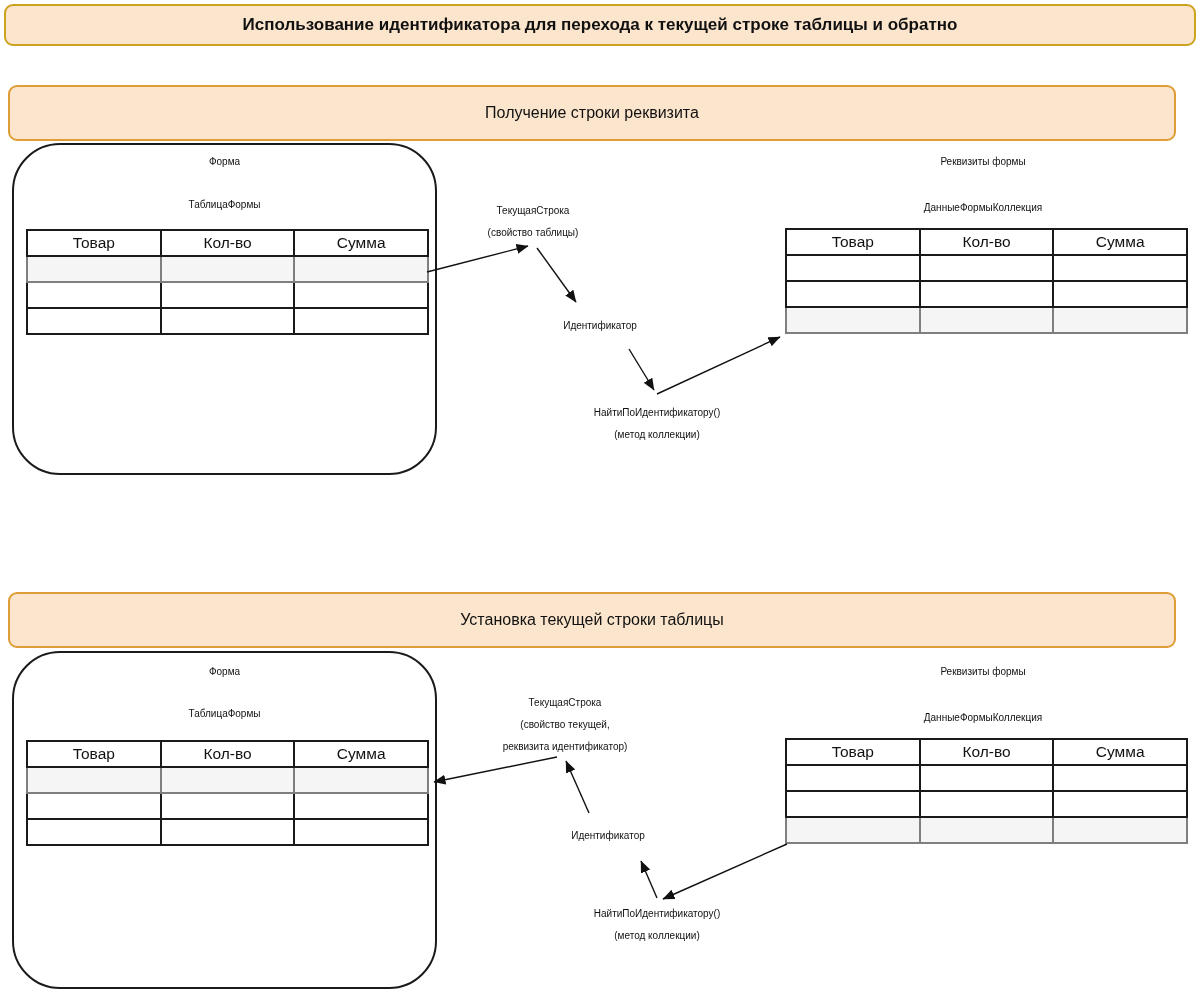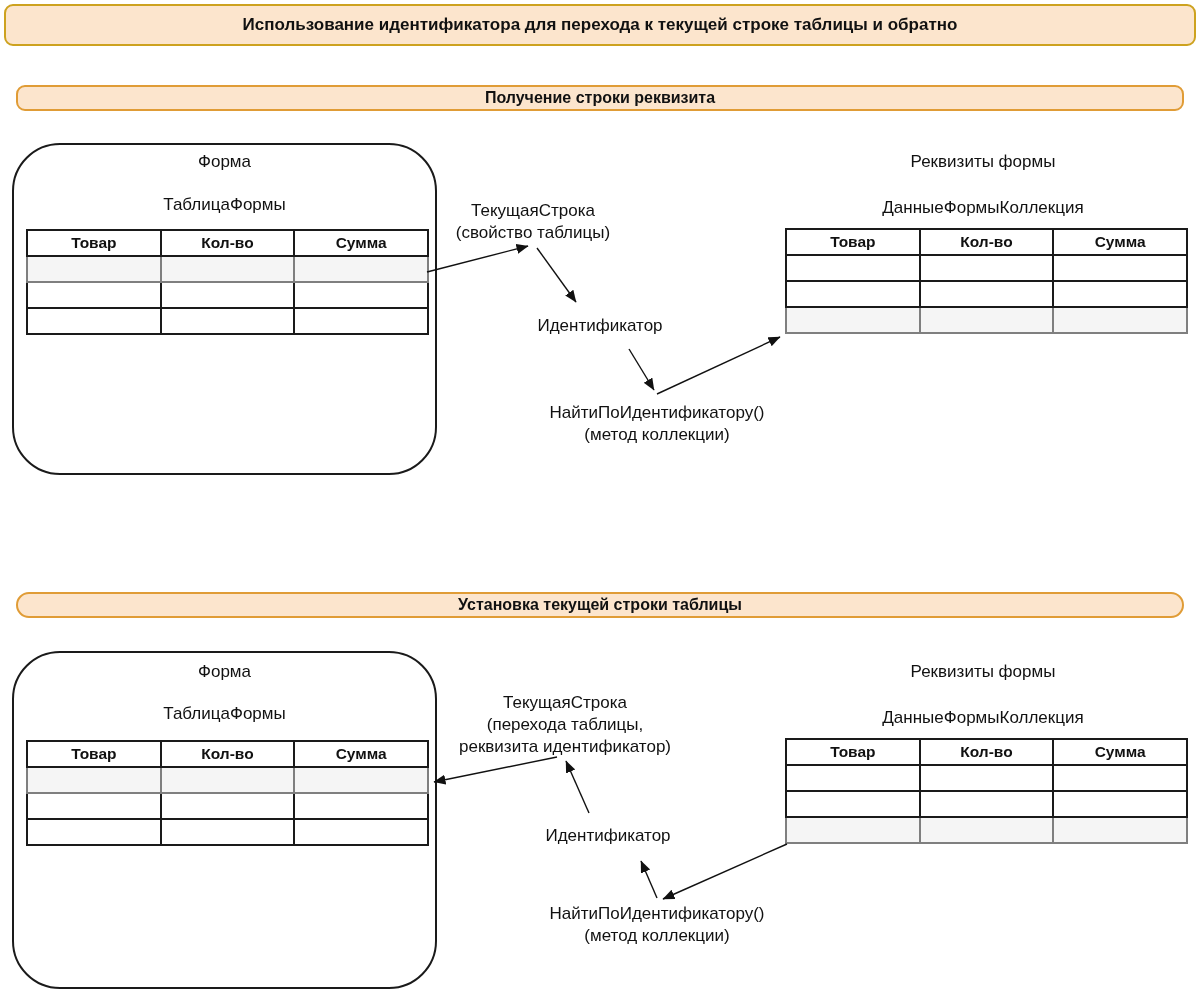--- a/index.html
+++ b/index.html
@@ -11,42 +11,42 @@
 
   .banner{
     position:absolute;display:flex;align-items:center;justify-content:center;
     background:#FCE5CD;border-radius:9px;text-align:center;
   }
   .banner.title{
     left:4px;top:4px;width:1192px;height:42px;
     border:2.5px solid #CDA21F;font-weight:bold;font-size:17px;
   }
   .banner.section{
-    left:16px;width:1168px;height:26px;
-    border:2px solid #E09C36;font-size:16px;font-weight:700;
+    left:8px;width:1168px;height:56px;
+    border:2px solid #E09C36;font-size:16px;font-weight:400;
   }
   #sec1-header{top:85px;}
-  #sec2-header{top:592px;border-radius:18px;}
+  #sec2-header{top:592px;}
 
   .form-panel{
     position:absolute;left:12px;width:425px;background:#fff;
     border:2px solid #1a1a1a;border-radius:48px;
   }
   #form1{top:143px;height:332px;}
   #form2{top:651px;height:338px;}
 
-  .ctext{position:absolute;text-align:center;font-size:17px;line-height:22px;}
+  .ctext{position:absolute;text-align:center;font-size:10px;line-height:22px;}
 
   table.dtable{
     position:absolute;border-collapse:collapse;table-layout:fixed;
     width:403px;background:#fff;
   }
   table.dtable th, table.dtable td{
     border:2px solid #1a1a1a;height:26px;padding:0;margin:0;
-    font-weight:700;font-size:15.5px;text-align:center;vertical-align:middle;
+    font-weight:400;font-size:15.5px;text-align:center;vertical-align:middle;
   }
   table.dtable tr.shaded td{background:#F5F5F5;border-color:#7F7F7F;}
 
   #arrow-layer{position:absolute;left:0;top:0;width:1200px;height:994px;pointer-events:none;}
   #arrow-layer line{stroke:#111;stroke-width:1.4;}
 </style>
 </head>
 <body>
 
 <div id="canvas">
@@ -154,21 +154,21 @@
     <tr>
           <td></td>
           <td></td>
           <td></td>
         </tr>
   </tbody>
     </table>
 
   <div class="ctext" style="left:425px;top:692px;width:280px;">
     <span>ТекущаяСтрока</span><br>
-    <span>(перехода таблицы,</span><br>
+    <span>(свойство текущей,</span><br>
     <span>реквизита идентификатор)</span>
   </div>
   <div class="ctext" style="left:508px;top:825px;width:200px;">Идентификатор</div>
   <div class="ctext" style="left:522px;top:903px;width:270px;">
     <span>НайтиПоИдентификатору()</span><br>
     <span>(метод коллекции)</span>
   </div>
 
   <div class="ctext" style="left:783px;top:661px;width:400px;">Реквизиты формы</div>
   <div class="ctext" style="left:783px;top:707px;width:400px;">ДанныеФормыКоллекция</div>

